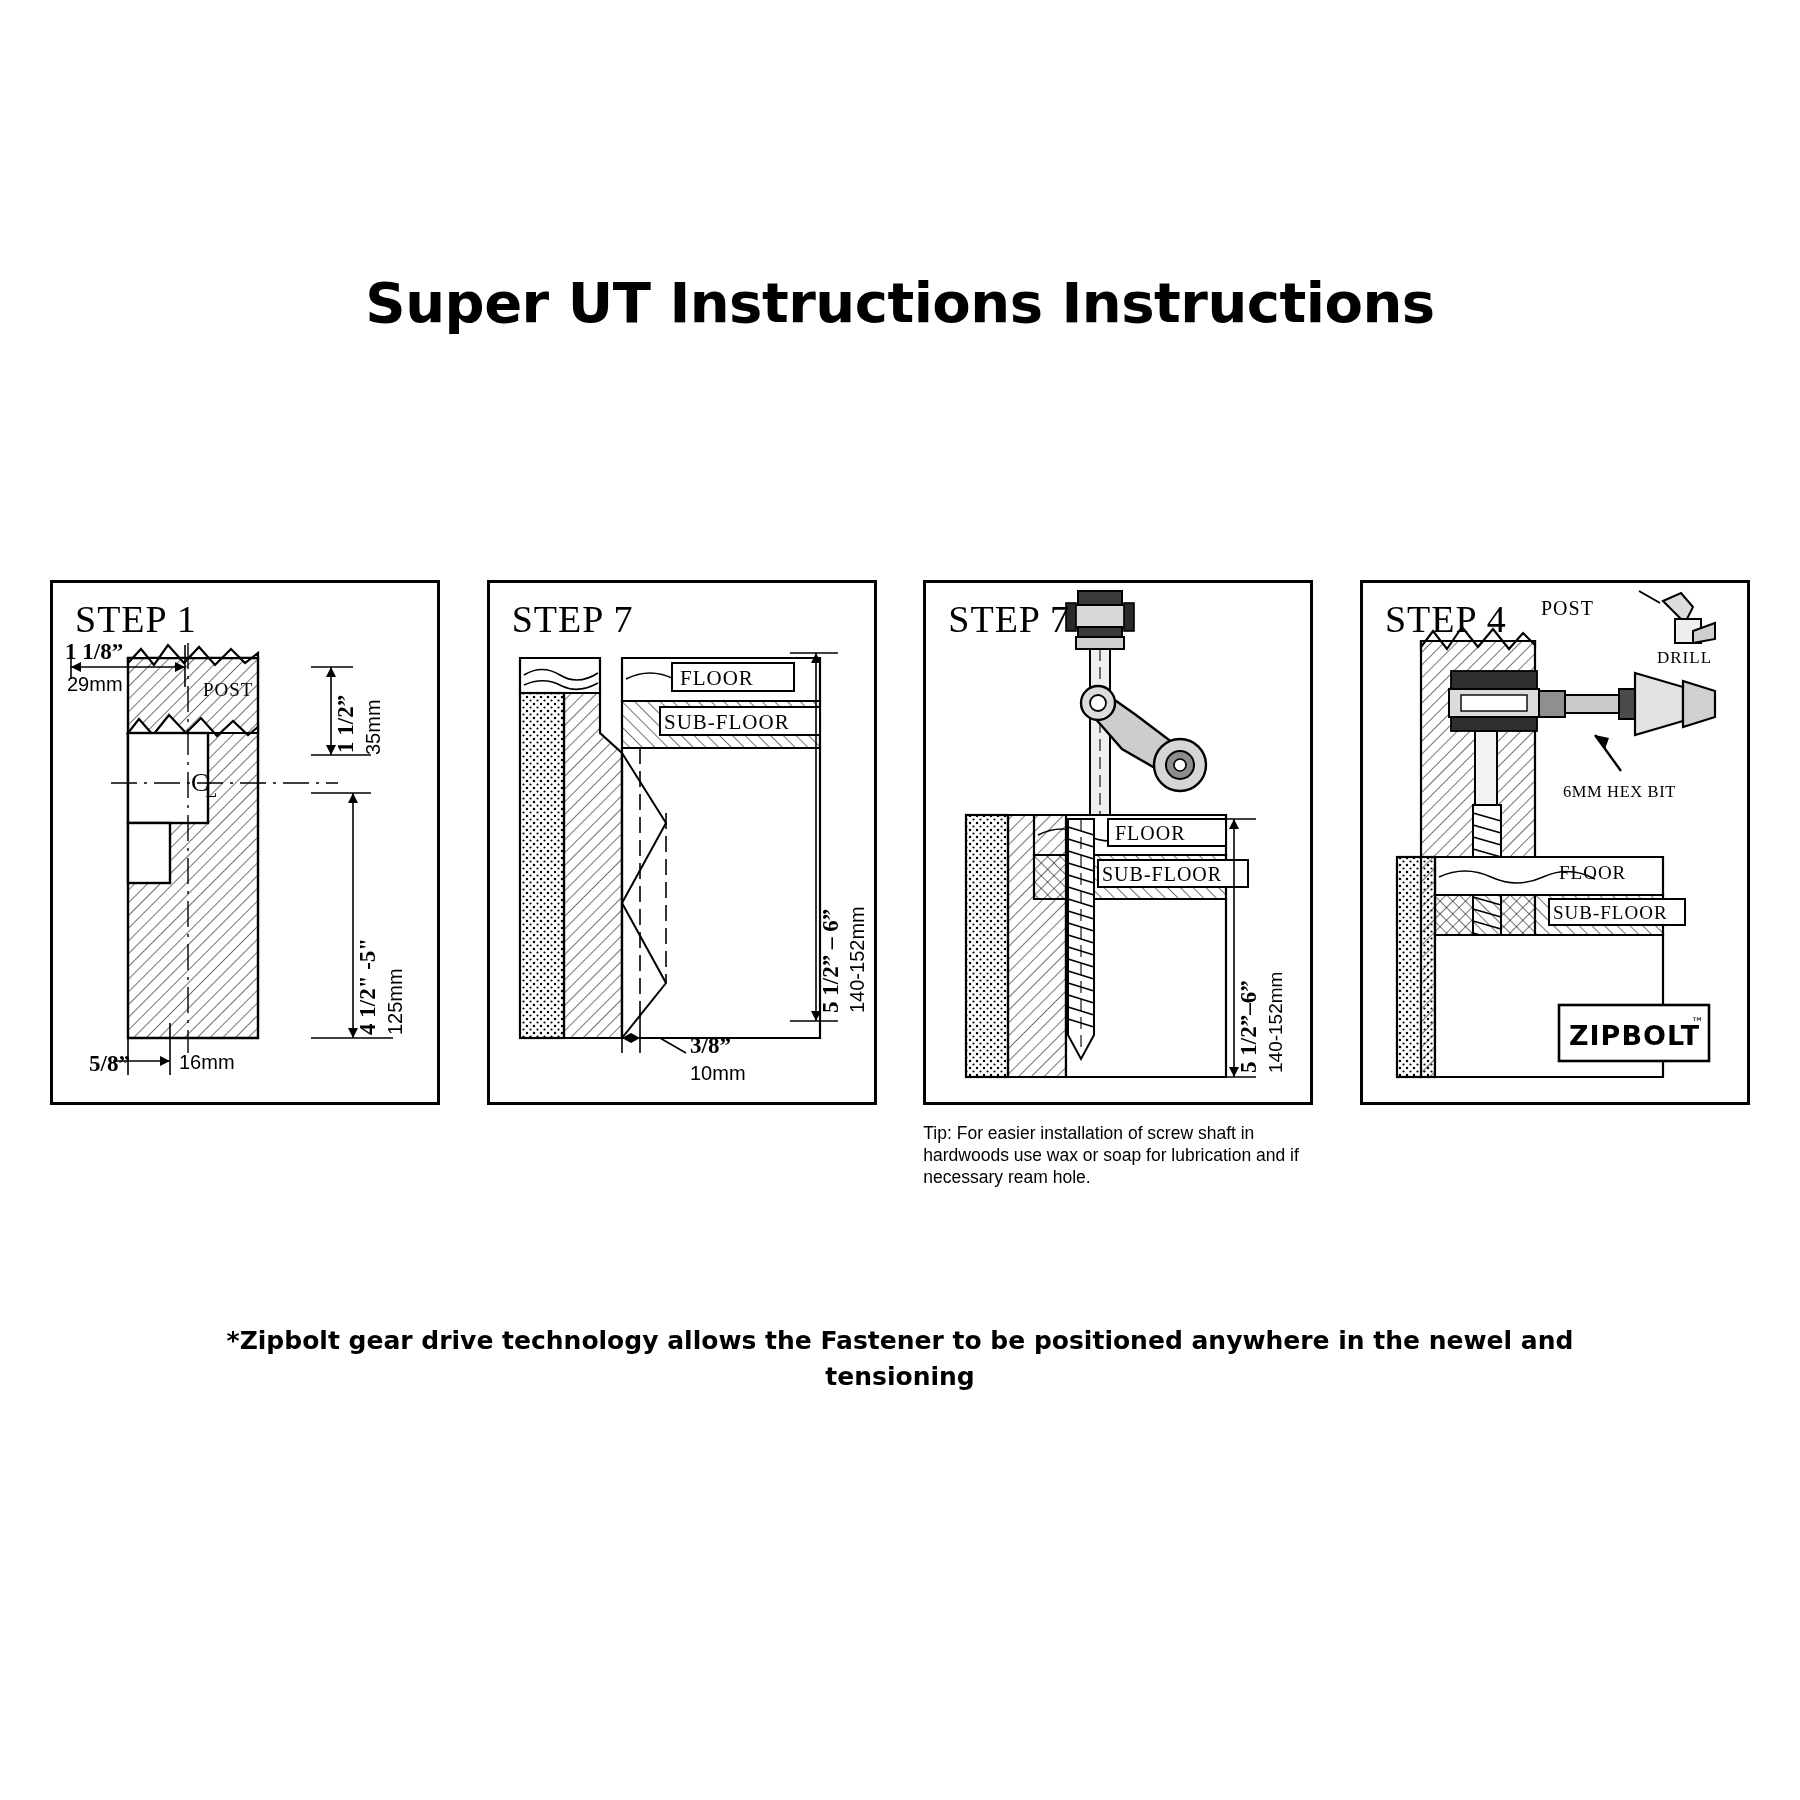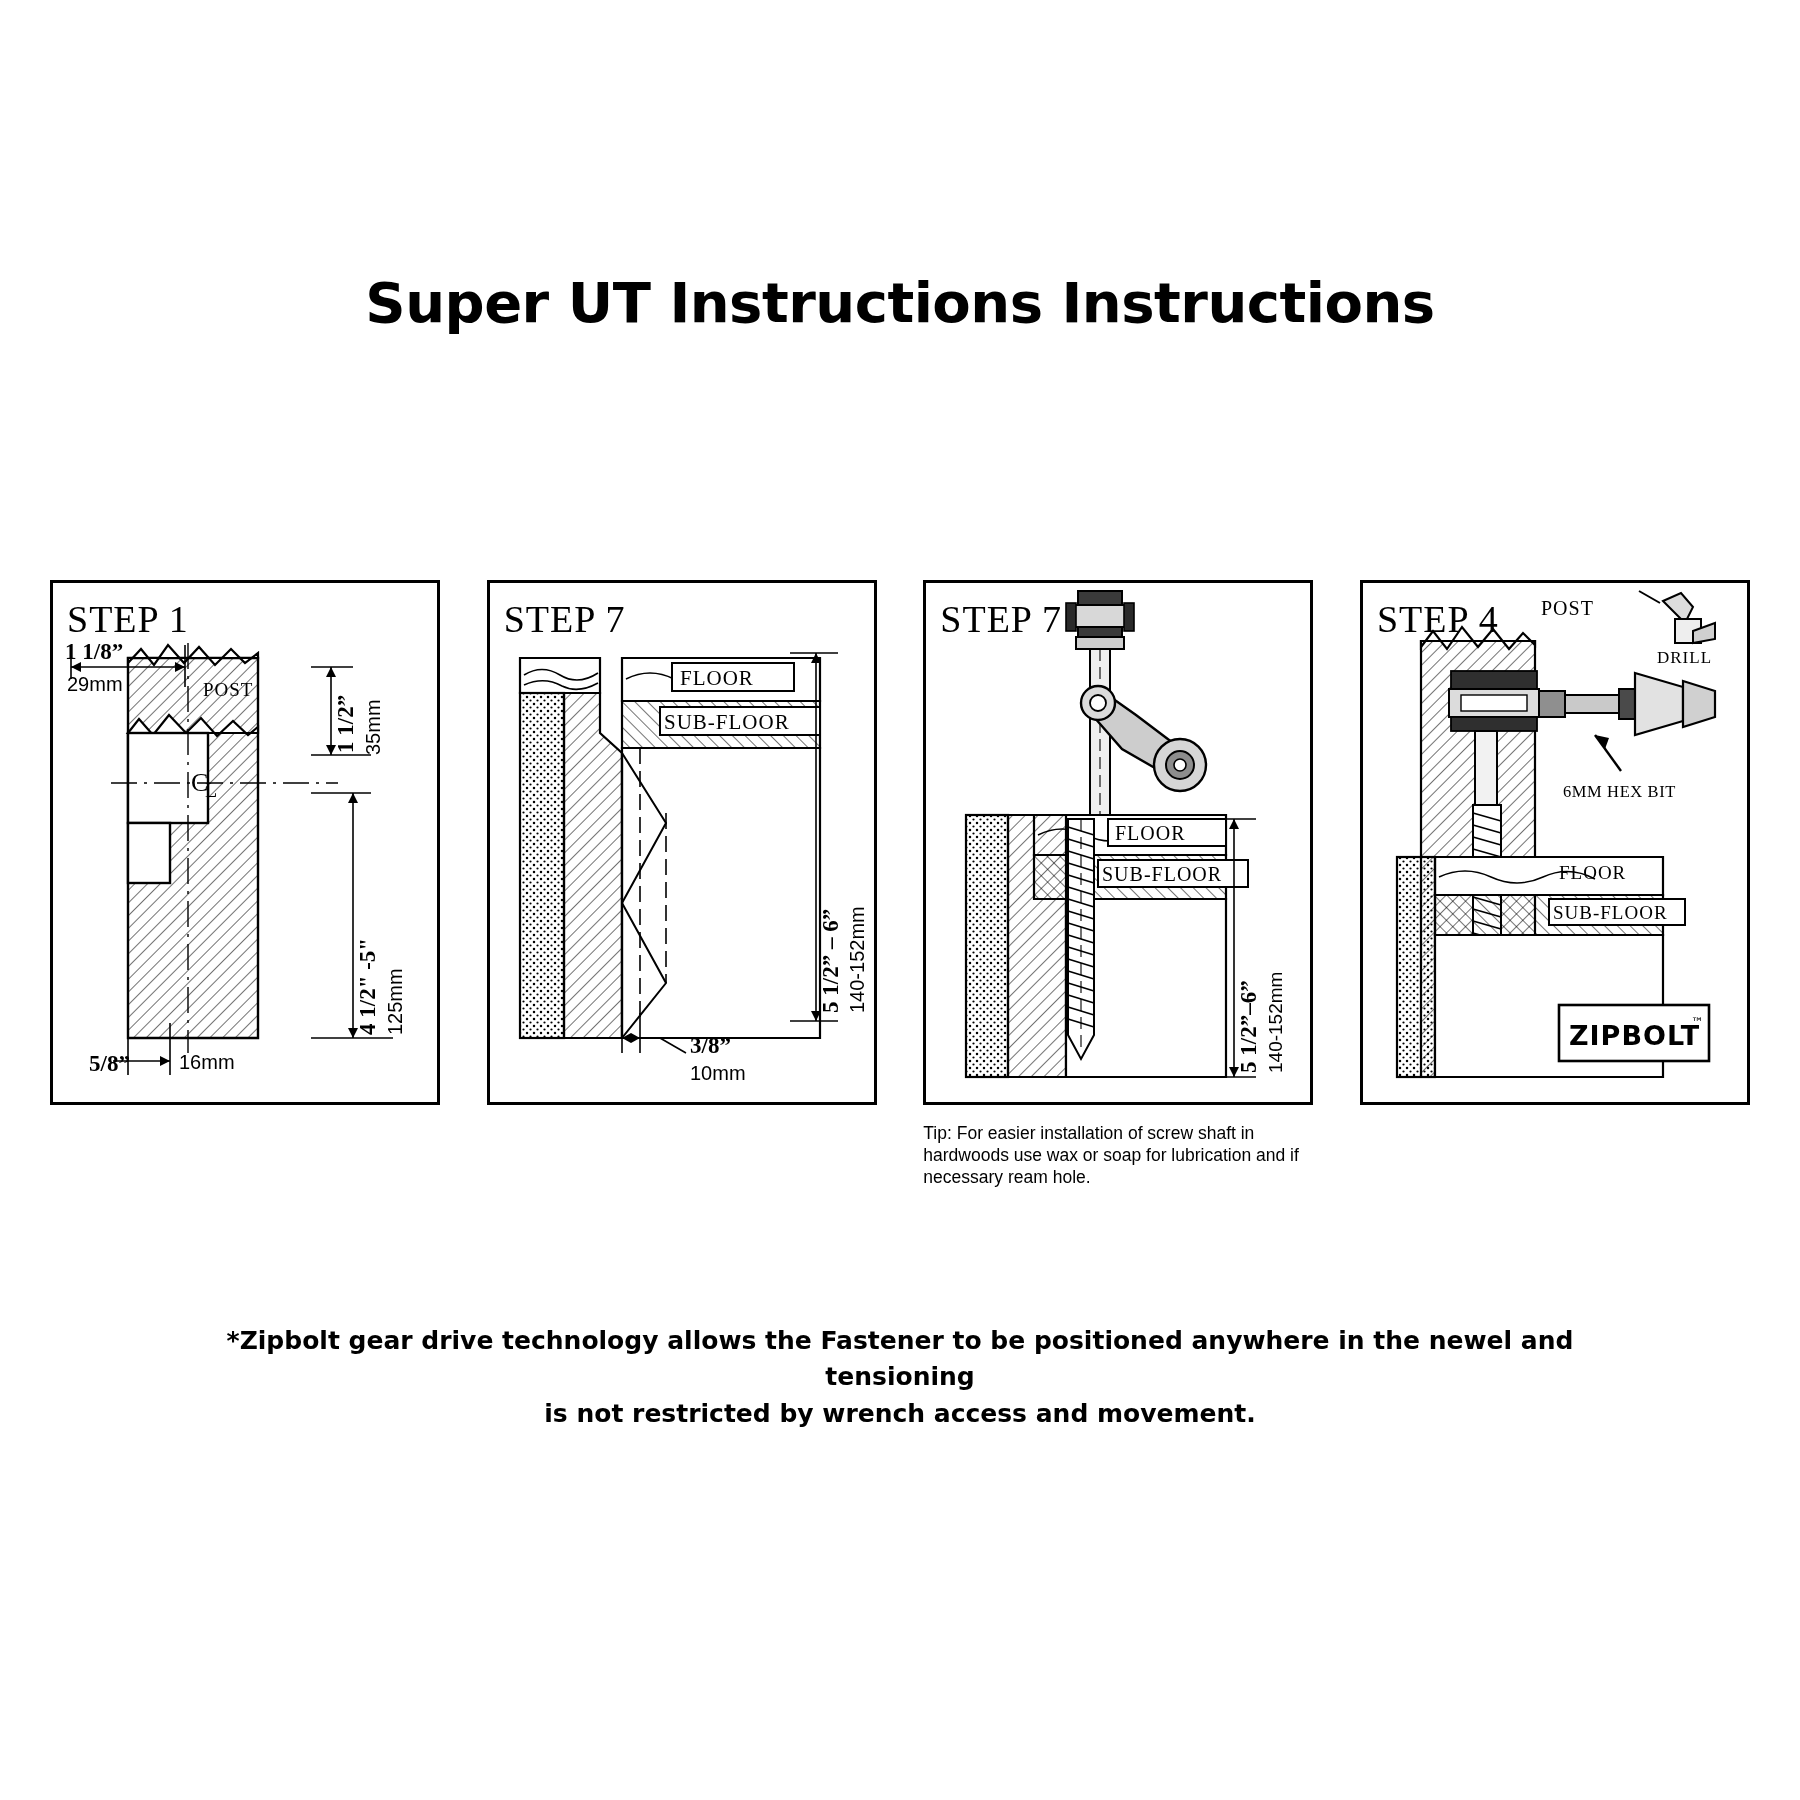--- a/index.html
+++ b/index.html
@@ -48,21 +48,21 @@
     width: 390px;
     height: 525px;
     border: 3px solid #000;
     box-sizing: border-box;
     background: #fff;
     overflow: hidden;
   }
   .step-label {
     position: absolute;
     top: 14px;
-    left: 14px;
+    left: 22px;
     font-family: "Liberation Serif", serif;
     font-size: 38px;
     letter-spacing: 1px;
     z-index: 40;
   }
 
   
   .panel svg {
     position: absolute;
     top: 0;
@@ -396,14 +396,13 @@
         <text x="328" y="444" font-family="DejaVu Sans, sans-serif" font-size="13">™</text>
       </svg>
       <div class="step-label">STEP 4</div>
     </div>
   </div>
 
 </div>
 
 <div class="footnote">
   <div>*Zipbolt gear drive technology allows the Fastener to be positioned anywhere in the newel and tensioning</div>
-  <div>is not restricted by wrench access and movement.</div>
 </div>
 
 </body></html>

